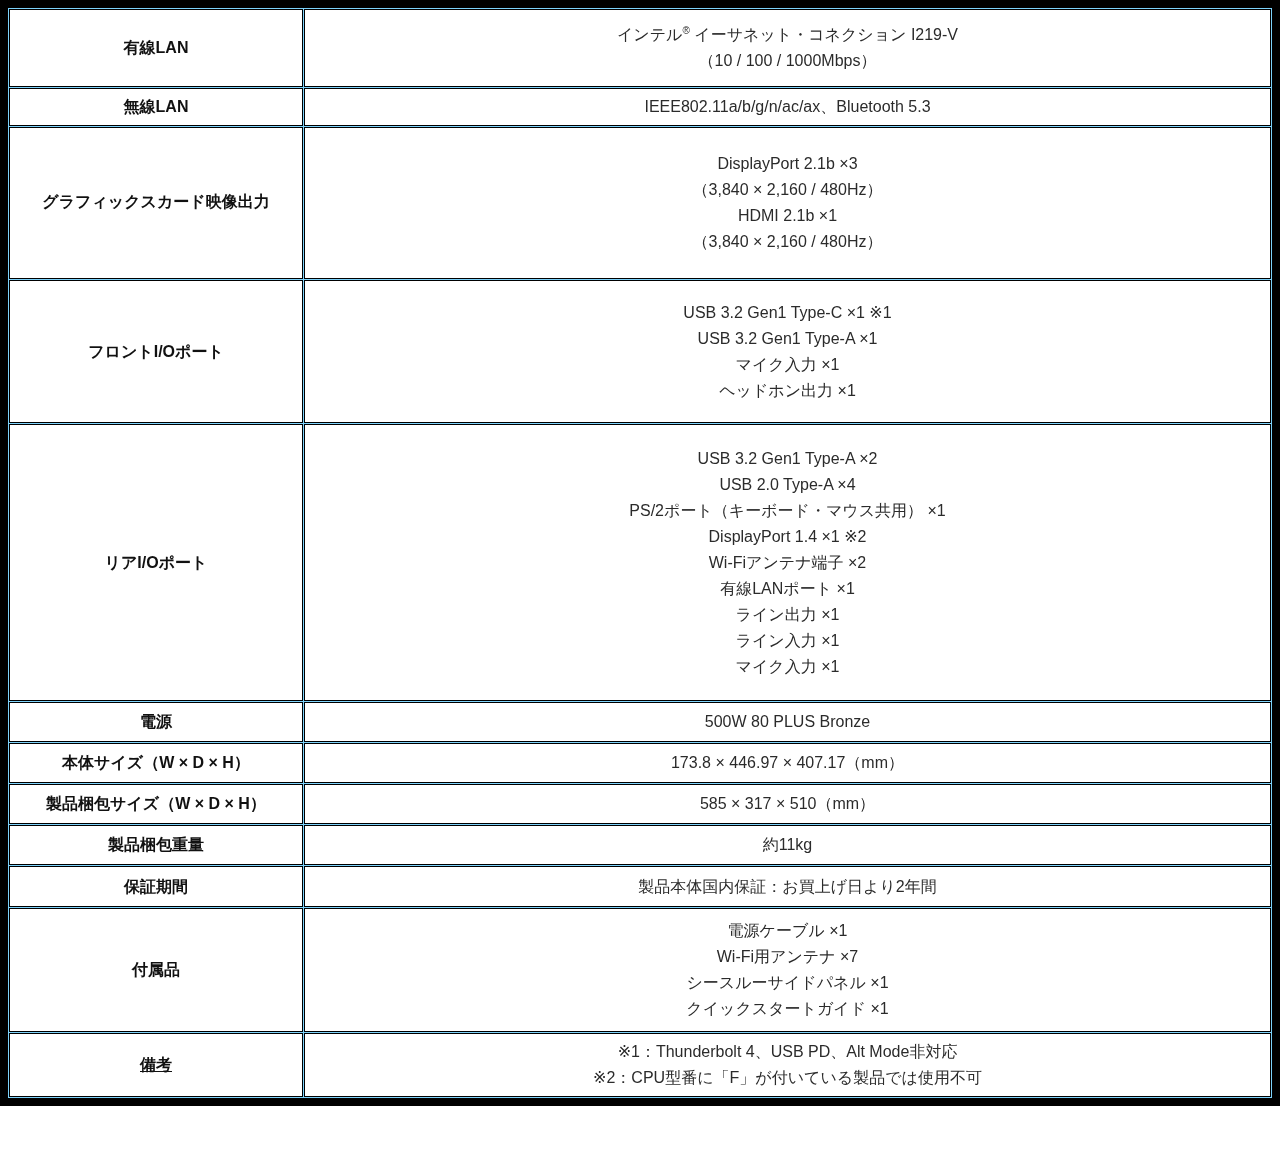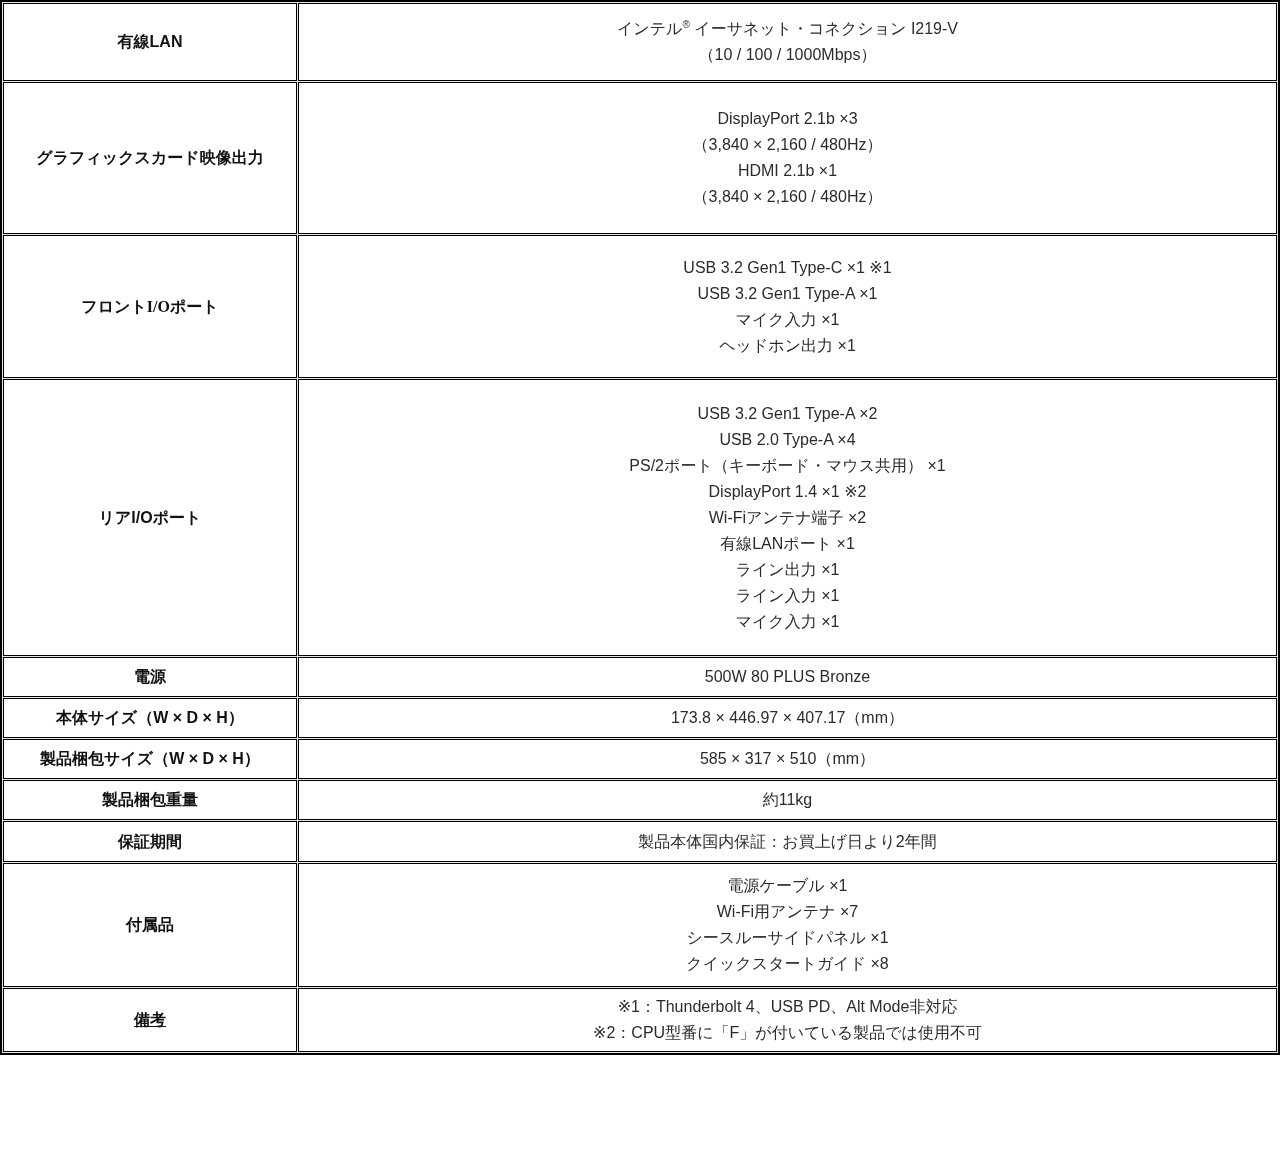--- a/index.html
+++ b/index.html
@@ -6,22 +6,22 @@
     margin: 0;
     padding: 0;
     background: #ffffff;
     width: 1280px;
   }
   table.spec {
     width: 1280px;
     table-layout: fixed;
     border-collapse: separate;
     border-spacing: 1px;
-    border: 2px solid #000000;
-    background: #e5e5e5;
+    border: 8px solid #000000;
+    background: #7dd3fc;
     font-family: "Liberation Sans", "DejaVu Sans", sans-serif;
   }
   col.label-col  { width: 294px; }
   col.value-col  { width: auto; }
   th, td {
     border: 1px solid #000000;
     background: #ffffff;
     text-align: center;
     vertical-align: middle;
     box-sizing: border-box;
@@ -56,30 +56,36 @@
   </colgroup>
   <tbody id="spec-tbody">
       <tr>
         <th style="height: 78px;">有線LAN</th>
         <td>
           <div class="line">インテル<sup>®</sup> イーサネット・コネクション I219-V</div>
           <div class="line">（10 / 100 / 1000Mbps）</div>
         </td>
       </tr>
       <tr>
-        <th style="height: 152px;">グラフィックスカード映像出力</th>
+        <th style="height: 36px;">無線LAN</th>
+        <td>
+          <div class="line">IEEE802.11a/b/g/n/ac/ax、Bluetooth 5.3</div>
+        </td>
+      </tr>
+      <tr>
+        <th style="height: 152px; font-family: Liberation Mono, monospace;">グラフィックスカード映像出力</th>
         <td>
           <div class="line">DisplayPort 2.1b ×3</div>
           <div class="line">（3,840 × 2,160 / 480Hz）</div>
           <div class="line">HDMI 2.1b ×1</div>
           <div class="line">（3,840 × 2,160 / 480Hz）</div>
         </td>
       </tr>
       <tr>
-        <th style="height: 143px; font-family: Liberation Serif, serif;">フロントI/Oポート</th>
+        <th style="height: 143px;">フロントI/Oポート</th>
         <td>
           <div class="line">USB 3.2 Gen1 Type-C ×1 ※1</div>
           <div class="line">USB 3.2 Gen1 Type-A ×1</div>
           <div class="line">マイク入力 ×1</div>
           <div class="line">ヘッドホン出力 ×1</div>
         </td>
       </tr>
       <tr>
         <th style="height: 277px;">リアI/Oポート</th>
         <td>
@@ -123,21 +129,21 @@
         <td>
           <div class="line">製品本体国内保証：お買上げ日より2年間</div>
         </td>
       </tr>
       <tr>
         <th style="height: 124px;">付属品</th>
         <td>
           <div class="line">電源ケーブル ×1</div>
           <div class="line">Wi-Fi用アンテナ ×7</div>
           <div class="line">シースルーサイドパネル ×1</div>
-          <div class="line">クイックスタートガイド ×8</div>
+          <div class="line">クイックスタートガイド ×1</div>
         </td>
       </tr>
       <tr>
         <th style="height: 58px; text-decoration: underline;">備考</th>
         <td>
           <div class="line">※1：Thunderbolt 4、USB PD、Alt Mode非対応</div>
           <div class="line">※2：CPU型番に「F」が付いている製品では使用不可</div>
         </td>
       </tr>
     </tbody>

